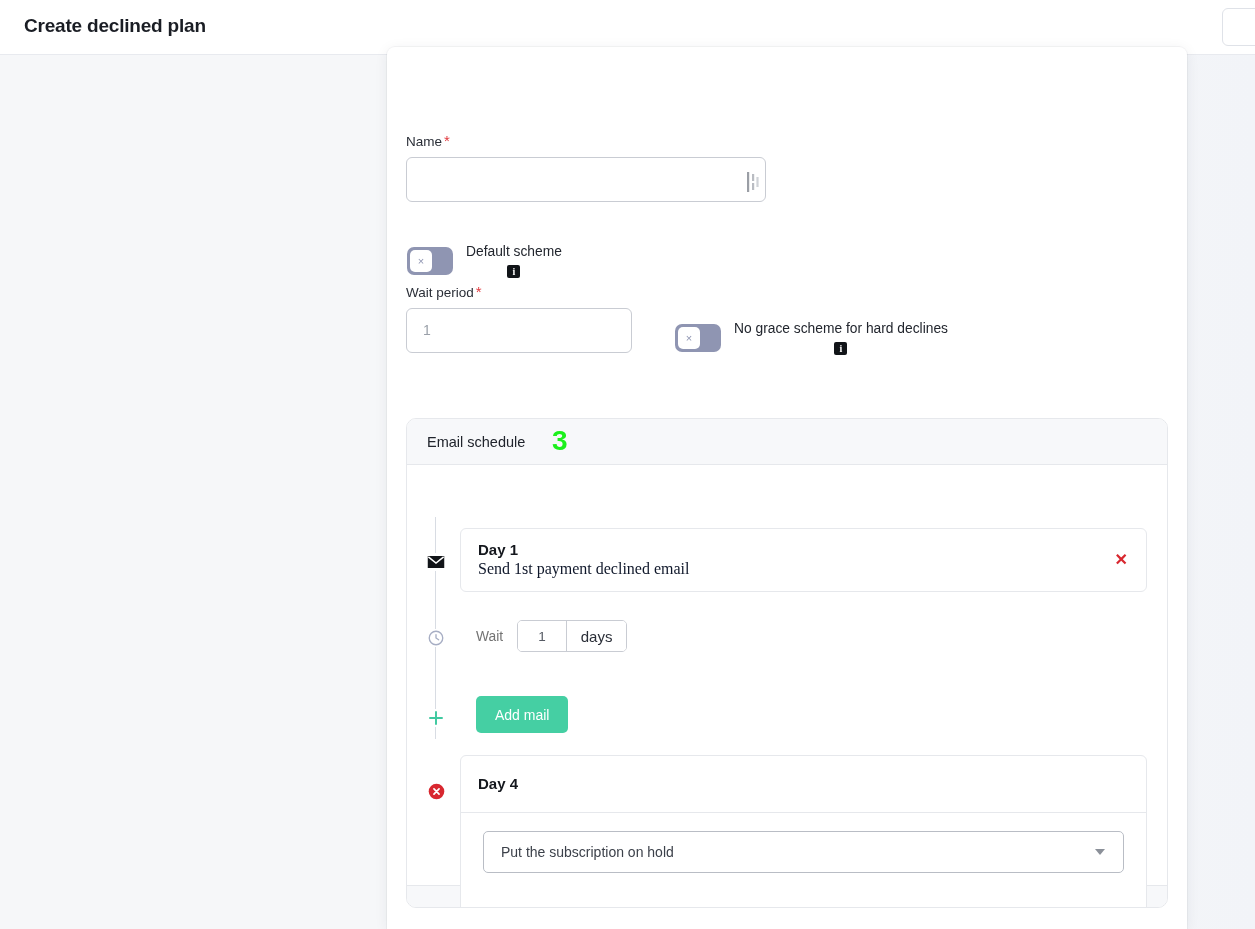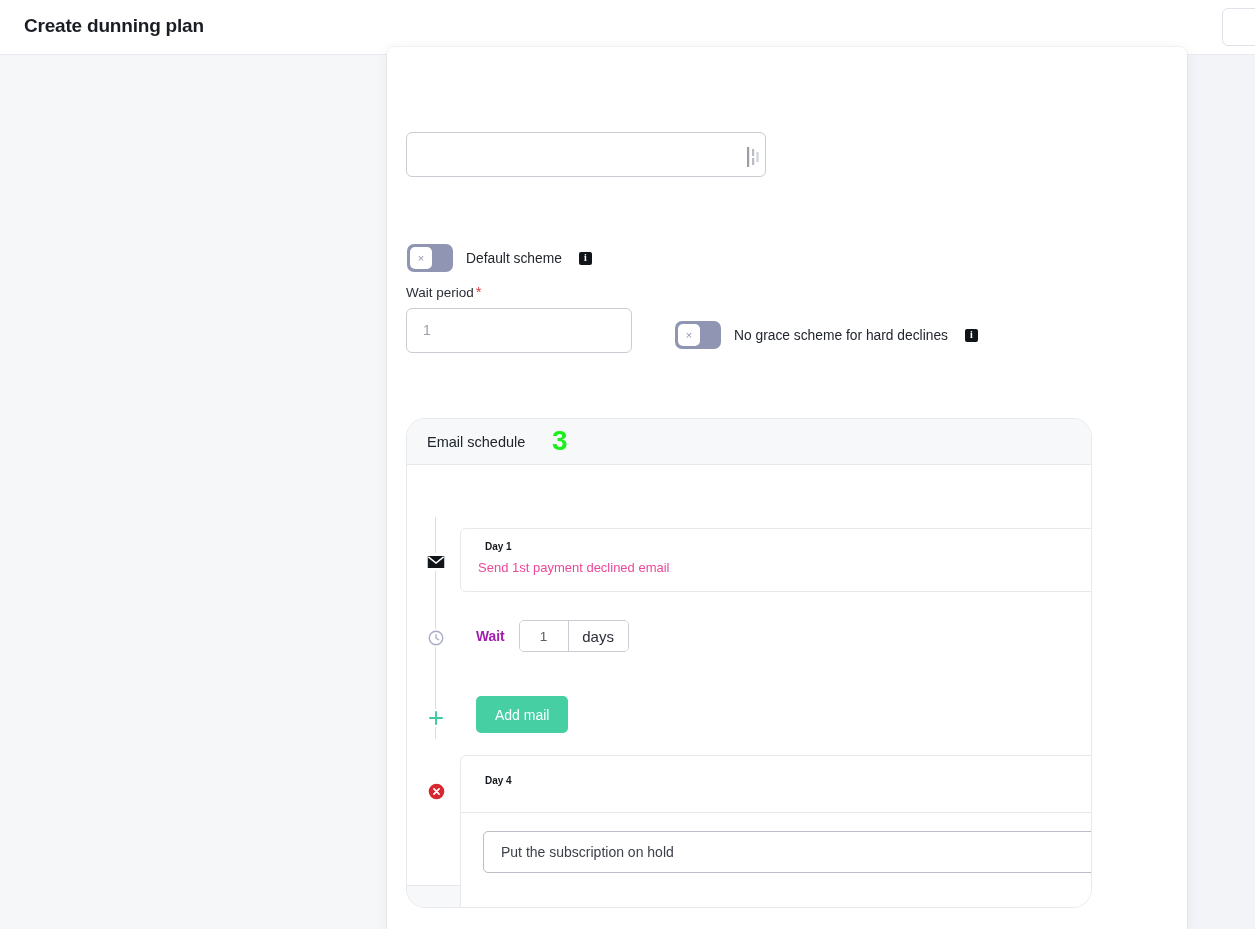--- a/index.html
+++ b/index.html
@@ -147,22 +147,23 @@
   .toggle-row {
     display: flex;
     align-items: center;
     gap: 13px;
   }
   .toggle-label {
     font-size: 13.8px;
     color: #22262e;
     display: flex;
     align-items: center;
-    gap: 17px;
+    gap: 6px;
     white-space: nowrap;
+    flex-direction: column;
   }
   .info-icon {
     display: inline-flex;
     align-items: center;
     justify-content: center;
     width: 13px; height: 13px;
     background: #111418;
     color: #ffffff;
     border-radius: 2px;
     font-size: 10px;
@@ -197,24 +198,24 @@
   }
   .row-no-grace {
     position: absolute;
     left: 675px; top: 321px;
   }
 
   
   .sched-card {
     position: absolute;
     left: 406px; top: 418px;
-    width: 686px;
+    width: 762px;
     background: #ffffff;
     border: 1px solid #e6e8ec;
-    border-radius: 19px;
+    border-radius: 10px;
     overflow: hidden;
   }
   .sched-head {
     height: 46px;
     background: #f7f8fa;
     border-bottom: 1px solid #e6e8ec;
     position: relative;
   }
   .sched-head-title {
     position: absolute;
@@ -261,51 +262,51 @@
     left: 53px;
     width: 687px;
     border: 1px solid #e6e8ec;
     border-radius: 6px;
     background: #ffffff;
   }
   .day1-card { top: 63px; height: 64px; }
   .day-title {
     position: absolute;
     left: 17px; top: 12px;
-    font-size: 10px;
+    font-size: 15px;
     font-weight: bold;
     color: #14171d;
-    margin-left: 7px;
   }
   .day-sub {
     position: absolute;
     left: 17px; top: 31px;
-    font-size: 13px;
-    color: #ec4899;
+    font-size: 16px;
+    color: #0f172a;
+    font-family: Liberation Serif, serif;
   }
   .card-x {
     position: absolute;
     right: 18px; top: 50%;
     transform: translateY(-50%);
     font-size: 16px;
     color: #d8272f;
     font-weight: bold;
     line-height: 1;
     cursor: pointer;
   }
 
   
   .wait-row {
     position: absolute;
     left: 69px; top: 155px;
     display: flex;
     align-items: center;
     gap: 14px;
   }
-  .wait-label { font-size: 13.8px; color: #a21caf; font-weight: bold; }
+  .wait-label { font-size: 13.8px; color: #737373; }
   .stepper {
     display: flex;
     border: 1px solid #c9ccd3;
     border-radius: 5px;
     overflow: hidden;
     height: 32px;
   }
   .stepper .num {
     width: 49px;
     display: flex; align-items: center; justify-content: center;
@@ -373,32 +374,35 @@
     width: 0; height: 0;
     border-left: 5px solid transparent;
     border-right: 5px solid transparent;
     border-top: 6px solid #8b9099;
   }
 </style>
 </head>
 <body>
 
 <div class="topbar">
-  <div class="topbar-title">Create dunning plan</div>
+  <div class="topbar-title">Create declined plan</div>
   <div class="topbar-ghost"></div>
 </div>
 
 <div class="backdrop"></div>
 
 <div class="panel">
 
 
   <div class="field-row">
 
     <div class="field">
+      <span class="field-label">
+        <span>Name</span><span class="req">*</span>
+      </span>
       <div class="text-input">
         <span class="val"></span>
         <span class="ibeam-cursor">
           <svg width="16" height="22" viewBox="0 0 16 22">
             <rect x="2" y="1" width="2.2" height="20" fill="#9a9ea5"></rect>
             <rect x="7" y="3" width="2.2" height="7" fill="#b9bcc2"></rect>
             <rect x="7" y="12" width="2.2" height="7" fill="#b9bcc2"></rect>
             <rect x="11.4" y="6" width="2.2" height="10" fill="#cfd2d7"></rect>
           </svg>
         </span>

